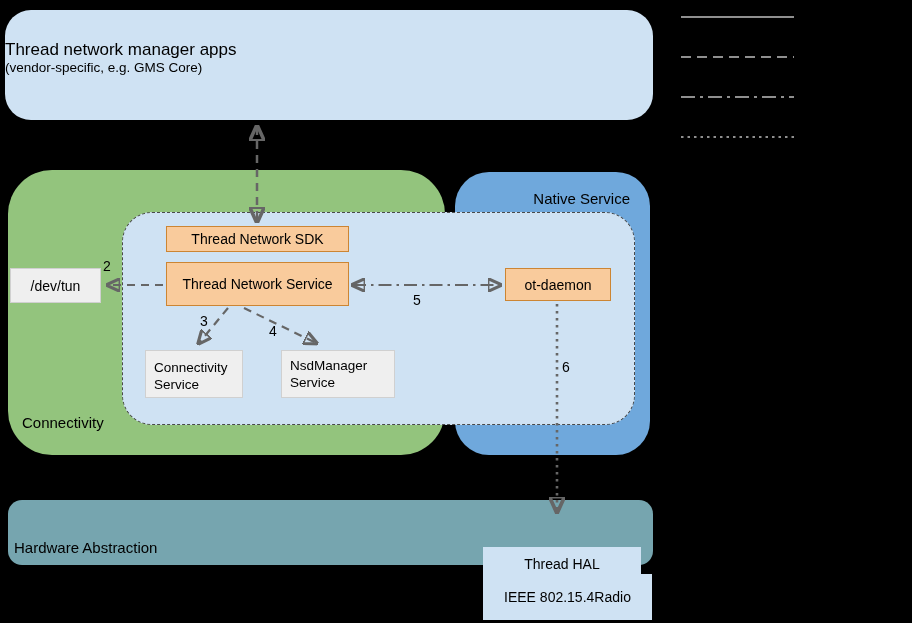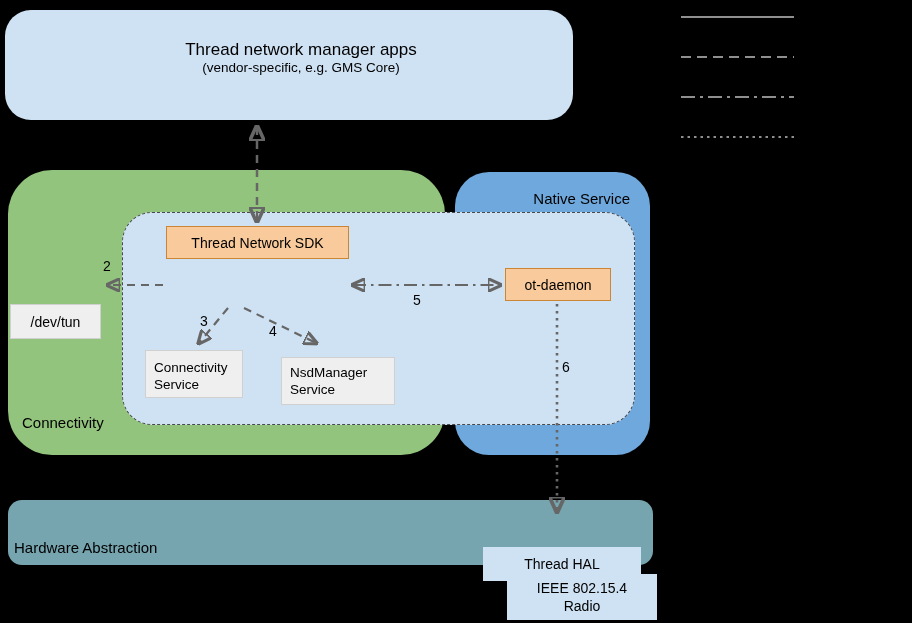--- a/index.html
+++ b/index.html
@@ -2,22 +2,22 @@
 <html><head>
 <meta charset="utf-8">
 <style>
   * { margin:0; padding:0; box-sizing:border-box; }
   html,body { background:#000; }
   body { font-family:"Liberation Sans","DejaVu Sans",sans-serif; color:#000; }
   #canvas { position:relative; width:912px; height:623px; background:#000; overflow:hidden; }
   .abs { position:absolute; }
 
   
-  .apps-box { left:5px; top:10px; width:568px; height:110px; background:#cfe2f3;
-              border-radius:26px; text-align:center; padding-top:30px; z-index:1;padding-left:24px; }
+  .apps-box { left:5px; top:10px; width:648px; height:110px; background:#cfe2f3;
+              border-radius:26px; padding-top:30px; z-index:1; }
   .apps-title { font-size:17px; }
   .apps-subtitle { font-size:13.5px; }
 
   
   .system-server { left:8px; top:170px; width:437px; height:285px; background:#93c47d; border-radius:44px; z-index:1; }
   .native-service { left:455px; top:172px; width:195px; height:283px; background:#6fa8dc; border-radius:34px; z-index:1; }
   .hardware { left:8px; top:500px; width:645px; height:65px; background:#76a5af; border-radius:14px; z-index:1; }
 
   .system-server-label { left:22px; top:414px; font-size:15px; z-index:2; }
   .native-service-label { left:518px; top:190px; width:112px; text-align:right; font-size:15px; z-index:2; }
@@ -26,28 +26,28 @@
   
   .inner-container { left:122px; top:212px; width:513px; height:213px; background:#cfe2f3;
                      border:1.5px dashed #4a4a4a; border-radius:30px; z-index:2; }
 
   
   .node { display:flex; align-items:center; justify-content:center; font-size:14px; z-index:3; }
   .orange { background:#f9cb9c; border:1.5px solid #cc8533; }
   .grayfill { background:#efefef; border:1px solid #d0d0d0; }
   .lightblue { background:#cfe2f3; }
 
-  .sdk        { left:166px; top:226px; width:183px; height:33px; }
+  .sdk        { left:166px; top:226px; width:183px; height:26px; }
   .service    { left:166px; top:262px; width:183px; height:44px; }
   .otdaemon   { left:505px; top:268px; width:106px; height:33px; }
-  .devtun     { left:10px;  top:268px; width:91px;  height:35px;margin-top:36px; }
+  .devtun     { left:10px;  top:268px; width:91px;  height:35px; }
   .connectivity { left:145px; top:350px; width:98px;  height:48px; display:block; padding:8px 0 0 8px; font-size:13.5px; line-height:17px; }
-  .nsd          { left:281px; top:350px; width:114px; height:48px; display:block; padding:6px 0 0 8px; font-size:13.5px; line-height:17px;margin-top:7px; }
+  .nsd          { left:281px; top:350px; width:114px; height:48px; display:block; padding:6px 0 0 8px; font-size:13.5px; line-height:17px; }
   .threadhal  { left:483px; top:517px; width:158px; height:34px;margin-top:30px; }
-  .ieee       { left:483px; top:574px; width:150px; height:46px; flex-direction:column; line-height:18px;margin-left:24px; }
+  .ieee       { left:483px; top:574px; width:169px; height:46px; line-height:18px; }
 
   
   .overlay { left:0; top:0; z-index:4; pointer-events:none; }
   .overlay path { fill:none; stroke:#666; stroke-width:2.2; }
   .overlay .thick { stroke-width:2.5; }
   .overlay .dashed { stroke-dasharray:8,6; }
   .overlay .dashdot { stroke-dasharray:13,5,2.5,5; }
   .overlay .dotted { stroke-dasharray:2.5,4.5; stroke-width:2.6; }
   .overlay line.leg { stroke:#8f8f8f; stroke-width:2; }
   .overlay .leg-dashed { stroke-dasharray:10,6; }
@@ -76,20 +76,21 @@
   <div class="abs native-service"></div>
   <div class="abs hardware"></div>
 
   <div class="abs system-server-label">Connectivity</div>
   <div class="abs native-service-label">Native Service</div>
   <div class="abs hardware-label">Hardware Abstraction</div>
 
   <div class="abs inner-container"></div>
 
   <div class="abs node orange sdk">Thread Network SDK</div>
+  <div class="abs node orange service">Thread Network Service</div>
   <div class="abs node orange otdaemon">ot-daemon</div>
   <div class="abs node grayfill devtun">/dev/tun</div>
 
   <div class="abs node grayfill connectivity">
     <div>Connectivity</div>
     <div>Service</div>
   </div>
 
   <div class="abs node grayfill nsd">
     <div>NsdManager</div>

